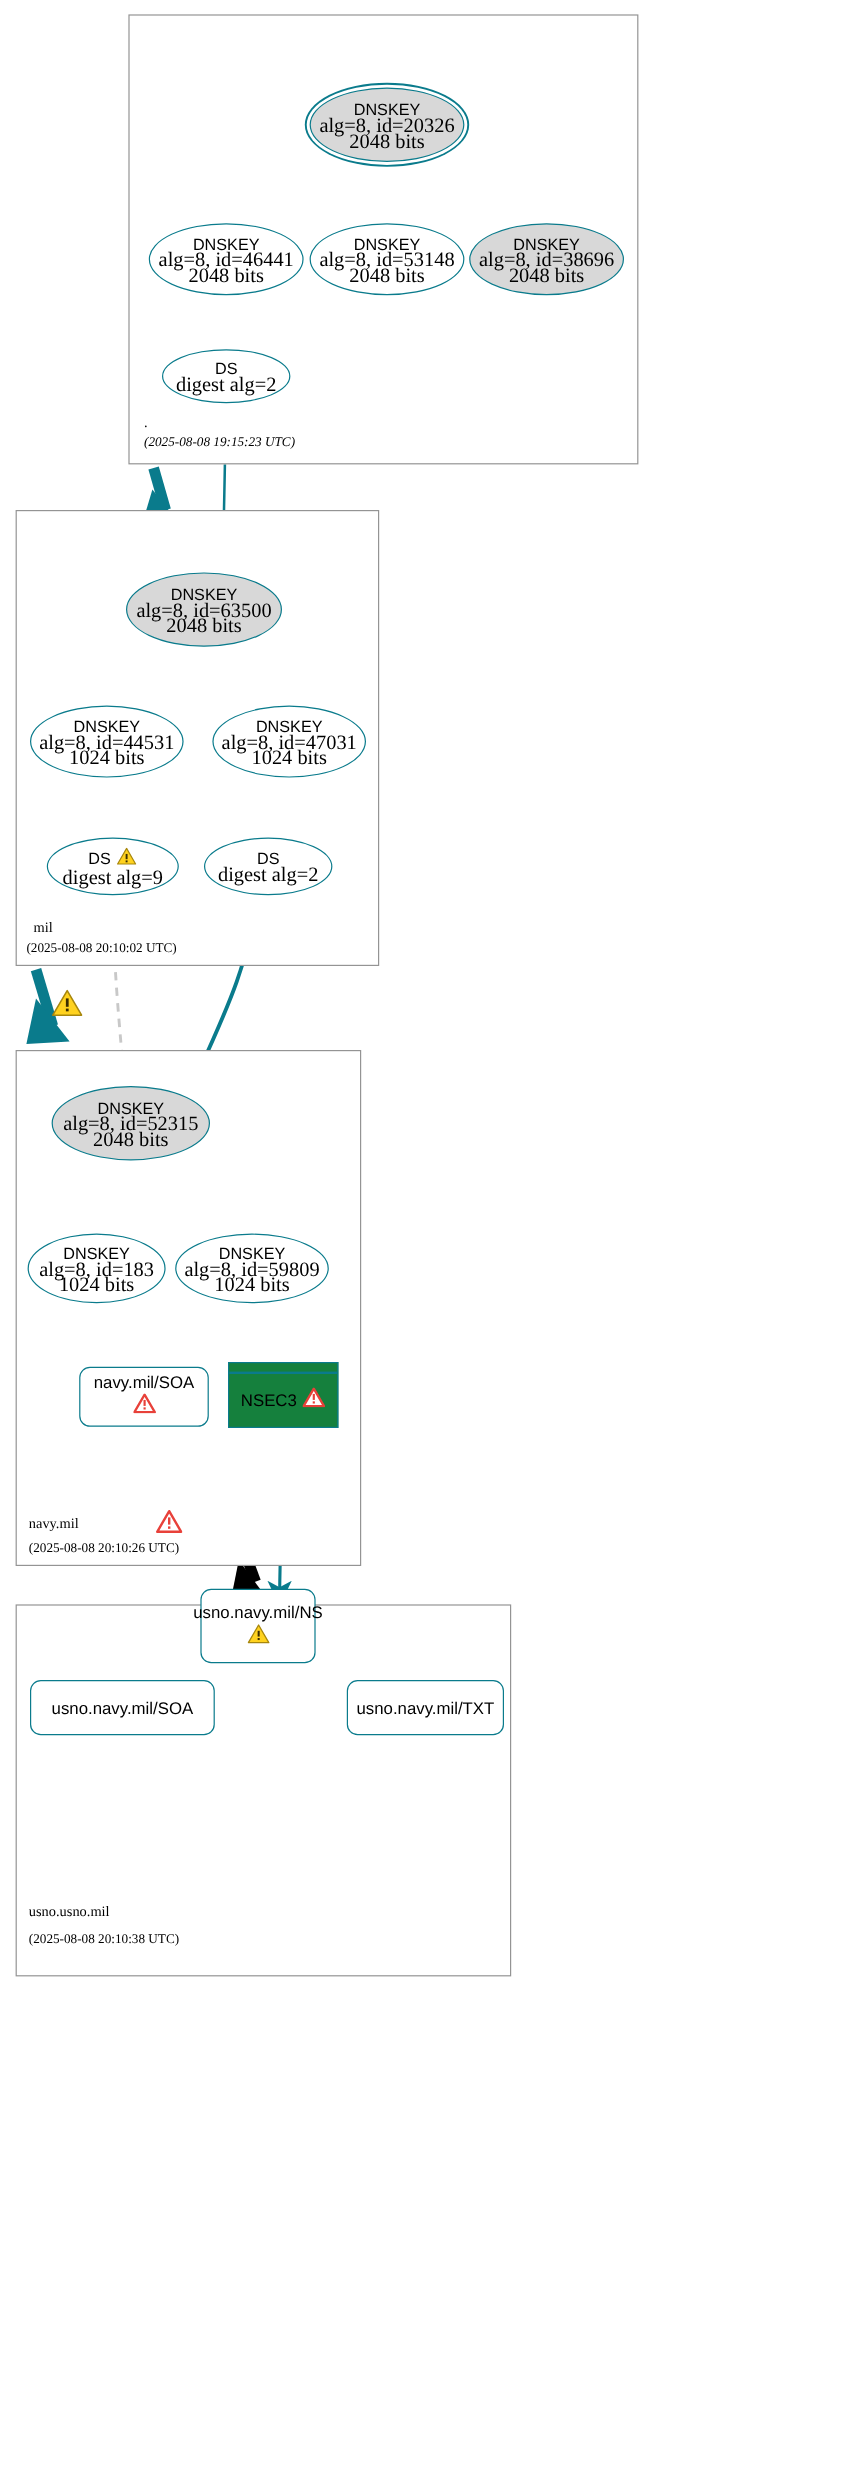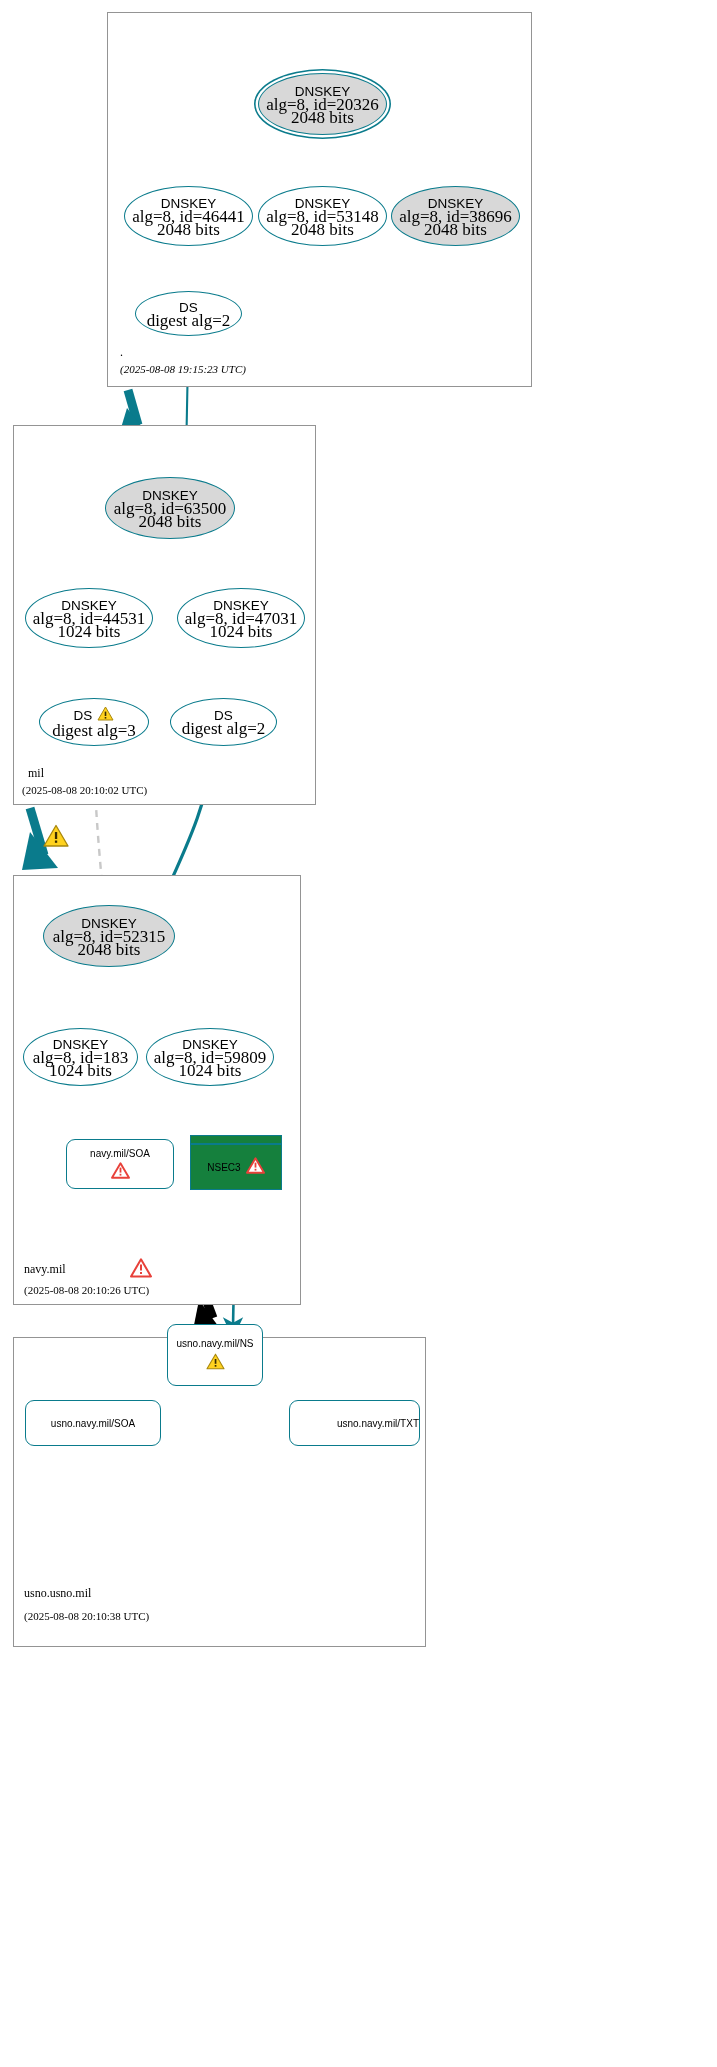--- a/index.html
+++ b/index.html
@@ -16,21 +16,21 @@
 
   
   .node{position:absolute;box-sizing:border-box;display:flex;flex-direction:column;
         align-items:center;justify-content:center;text-align:center;color:#000;}
   .ell{border:1.6px solid #0a7b8c;border-radius:50%;background:#ffffff;}
   .ell.gray{background:#d8d8d8;}
   .ell.dbl{box-shadow:0 0 0 2.4px #ffffff,0 0 0 4px #0a7b8c;}
   .n-title{font-family:"Liberation Sans",sans-serif;font-size:13.5px;line-height:15px;text-align:center;}
   .n-sub{font-family:"Liberation Serif",serif;font-size:17px;line-height:12.5px;}
   .rrset{border:1.8px solid #0a7b8c;border-radius:9px;background:#ffffff;}
-  .rr-title{font-family:"Liberation Sans",sans-serif;font-size:10px;line-height:15px;}
+  .rr-title{font-family:"Liberation Sans",sans-serif;font-size:14px;line-height:15px;}
   .nsec3{border:1.8px solid #0a7b8c;background:#15803d;}
   .nsec3 .barline{position:absolute;left:0;right:0;top:7px;height:1.8px;background:#0a7b8c;}
 
   
   .ico{display:inline-block;vertical-align:middle;}
   .row{display:flex;align-items:center;justify-content:center;gap:5px;}
   .floaticon{position:absolute;}
 </style>
 </head>
 <body>
@@ -170,21 +170,21 @@
     <div class="row">
       <span class="n-title">DS</span>
       <span class="ico">
         <svg width="17" height="15" viewBox="0 0 17 15">
             <path d="M8.5,1 L16,14 L1,14 Z" fill="#ffd21f" stroke="#a8870d" stroke-width="1" stroke-linejoin="round"></path>
             <rect x="7.7" y="5.6" width="1.6" height="4.4" fill="#3a2d00"></rect>
             <rect x="7.7" y="11" width="1.6" height="1.6" fill="#3a2d00"></rect>
           </svg>
       </span>
     </div>
-    <div class="n-sub">digest alg=3</div>
+    <div class="n-sub">digest alg=9</div>
   </div>
 
   <div class="node ell" style="left:170px;top:698px;width:107px;height:48px;">
     <div class="n-title">DS</div>
     <div class="n-sub">digest alg=2</div>
   </div>
 
   <div class="floaticon" style="left:43px;top:824px;">
     <svg width="26" height="24" viewBox="0 0 26 24">
         <path d="M13,1.5 L25,22 L1,22 Z" fill="#ffd21f" stroke="#a8870d" stroke-width="1.3" stroke-linejoin="round"></path>
@@ -244,32 +244,32 @@
             <rect x="8.6" y="11.8" width="1.8" height="1.8" fill="#e8413a"></rect>
           </svg>
       </span>
     </div>
   </div>
 
   <div class="zone" style="left:13px;top:1337px;width:413px;height:310px;"></div>
   <div class="zone-label" style="left:24px;top:1586px;">usno.usno.mil</div>
   <div class="zone-time" style="left:24px;top:1610px;">(2025-08-08 20:10:38 UTC)</div>
 
-  <div class="node rrset" style="left:25px;top:1400px;width:136px;height:46px;">
+  <div class="node rrset" style="left:25px;top:1400px;width:154px;height:46px;">
     <div class="rr-title">usno.navy.mil/SOA</div>
   </div>
 
   <div class="node rrset" style="left:167px;top:1324px;width:96px;height:62px;">
     <div class="rr-title">usno.navy.mil/NS</div>
     <div class="ico" style="margin-top:2px;">
       <svg width="19" height="17" viewBox="0 0 19 17">
           <path d="M9.5,1.2 L18,15.8 L1,15.8 Z" fill="#ffd21f" stroke="#a8870d" stroke-width="1.1" stroke-linejoin="round"></path>
           <rect x="8.7" y="6" width="1.7" height="4.8" fill="#3a2d00"></rect>
           <rect x="8.7" y="12" width="1.7" height="1.7" fill="#3a2d00"></rect>
         </svg>
     </div>
   </div>
 
-  <div class="node rrset" style="left:289px;top:1400px;width:131px;height:46px;align-items:flex-end;">
+  <div class="node rrset" style="left:289px;top:1400px;width:131px;height:46px;">
     <div class="rr-title">usno.navy.mil/TXT</div>
   </div>
 
 </div>
 
 </body></html>

